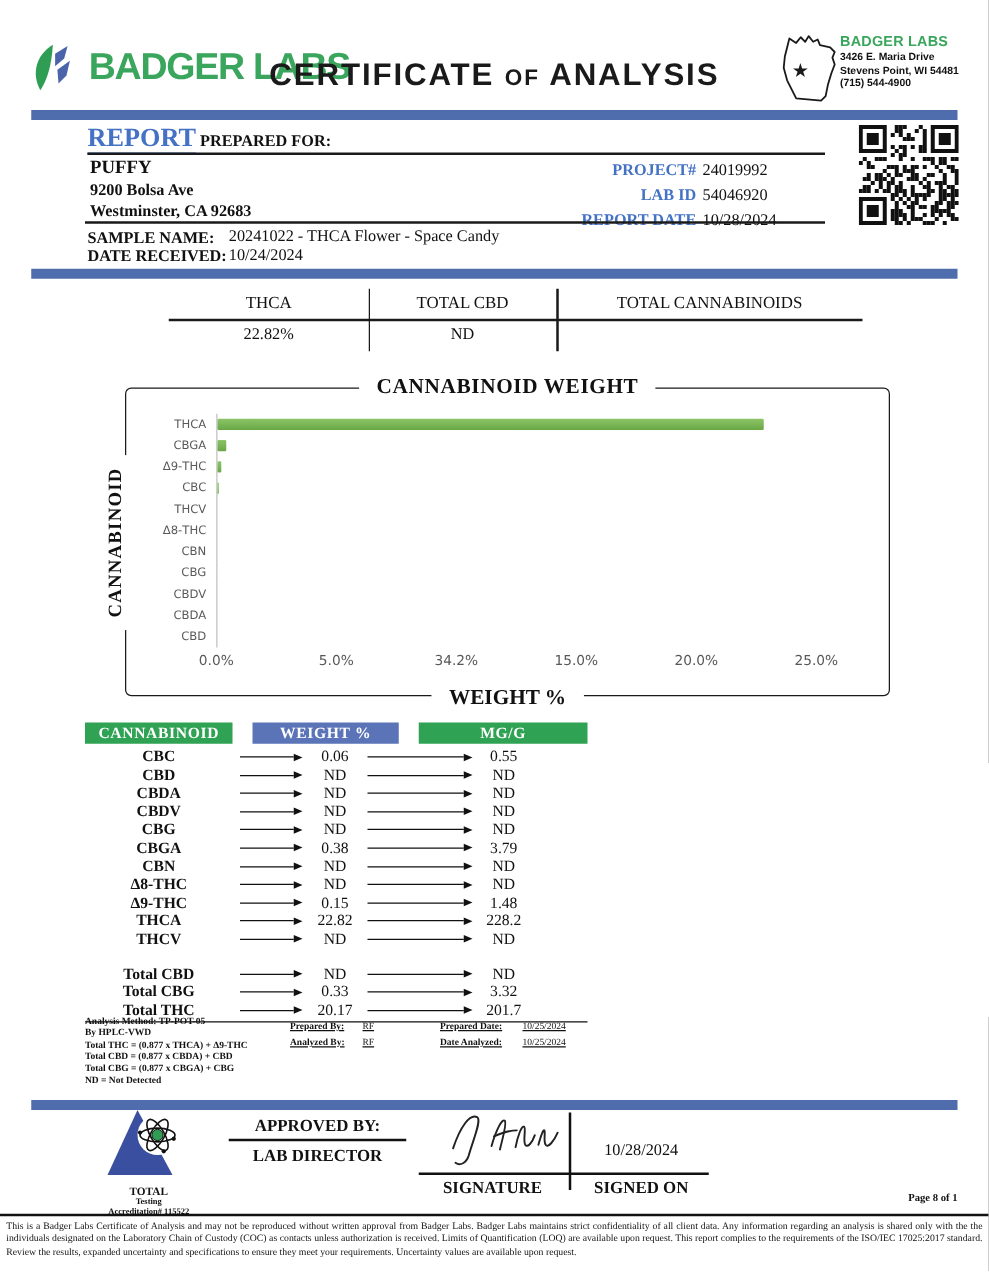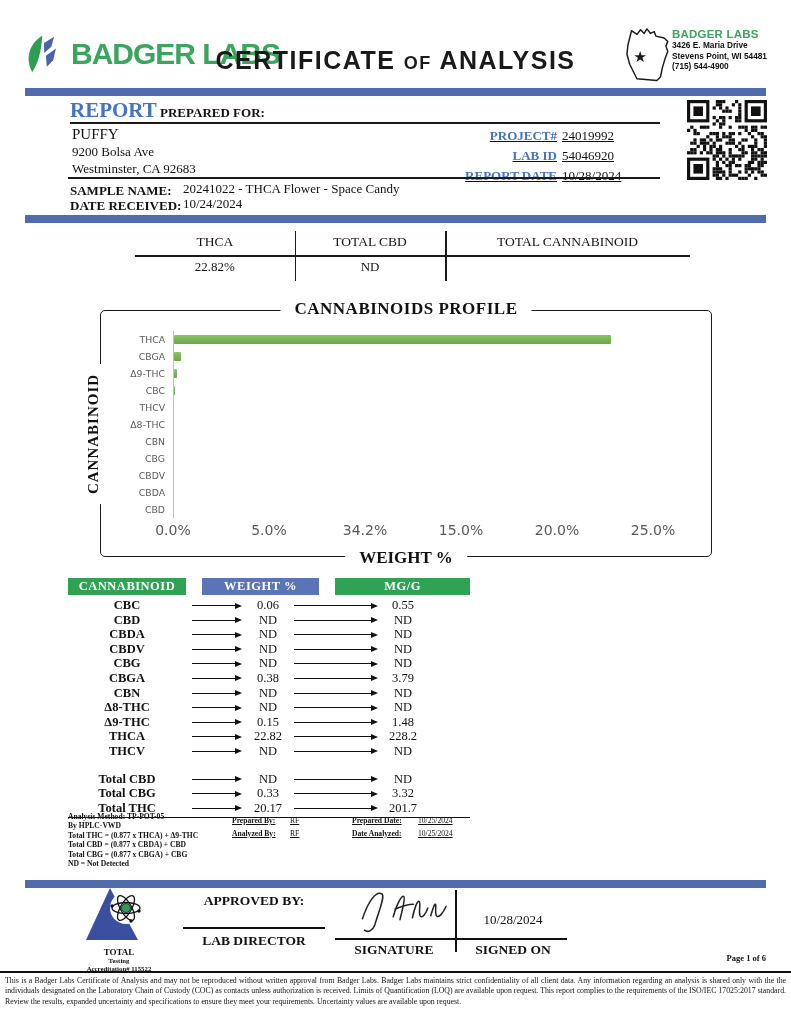--- a/index.html
+++ b/index.html
@@ -16,24 +16,24 @@
              font-weight:bold;font-size:25px;letter-spacing:1.5px;color:#1a1a1a;}
   .coa-title .of{font-size:18px;}
   .lab-block{left:672px;top:28px;width:118px;font-family:"Liberation Sans",sans-serif;}
   .lab-name{color:#3aa55c;font-weight:bold;font-size:11.5px;letter-spacing:0.2px;}
   .lab-line{font-size:8.3px;font-weight:bold;line-height:10.5px;color:#111;}
 
   
   .report-head{left:70px;top:98px;font-size:13px;font-weight:bold;}
   .report-word{color:#4472c4;font-size:21px;border-bottom:2px solid #4472c4;padding-bottom:0px;}
   .hline{position:absolute;background:#1a1a1a;}
-  .client{left:72px;top:126px;font-size:13px;line-height:17px;}
+  .client{left:72px;top:126px;font-size:13px;line-height:17px;font-weight:bold;}
   .client .cname{font-size:15px;}
   .meta{left:435px;top:126px;width:226px;font-size:13px;}
-  .meta-row{display:grid;grid-template-columns:122px 104px;column-gap:5px;line-height:20px;text-decoration:underline;}
+  .meta-row{display:grid;grid-template-columns:122px 104px;column-gap:5px;line-height:20px;}
   .meta-label{color:#4472c4;font-weight:bold;text-align:right;}
   .qr{left:687px;top:100px;}
   .samp-label{font-weight:bold;font-size:13px;}
   .samp-val{font-size:13px;}
 
   
   .summary{left:135px;top:231px;width:555px;height:50px;}
   .sum-row{display:grid;grid-template-columns:28.8% 27.1% 44.1%;text-align:center;}
   .sum-head{font-size:13.5px;height:24px;line-height:22px;}
   .sum-vals{font-size:13px;height:24px;line-height:24px;}
@@ -50,21 +50,21 @@
                 padding:10px 0;font-weight:bold;font-size:15px;letter-spacing:1px;
                 writing-mode:vertical-rl;text-orientation:mixed;transform:translate(0,-50%) rotate(180deg);}
   .chart-plot{margin:20px 58px 0 4px;}
   .bar-row{display:flex;align-items:center;height:17px;}
   .bar-label{width:60px;text-align:right;padding-right:8px;font-family:"DejaVu Sans",sans-serif;
              font-size:9.3px;color:#595959;}
   .bar-track{flex:1;height:17px;border-left:1px solid #c0c0c0;position:relative;}
   .bar{position:absolute;top:4px;height:9px;background:linear-gradient(#8cc468,#69a845);
        border-radius:1px;}
   .chart-ticks{position:relative;margin:4px 58px 0 72px;height:14px;font-family:"DejaVu Sans",sans-serif;
-               font-size:14px;color:#595959;}
+               font-size:11px;color:#595959;}
   .chart-ticks span{position:absolute;transform:translateX(-50%);}
 
   
   .rt{left:68px;top:578px;width:402px;}
   .rt-head{display:grid;grid-template-columns:118px 117px 135px;column-gap:16px;}
   .rt-head div{height:17px;line-height:17px;text-align:center;color:#fff;font-weight:bold;
                font-size:12.5px;letter-spacing:0.5px;}
   .rt-row{display:grid;grid-template-columns:118px 62px 40px 96px 38px;align-items:center;height:14.6px;
           font-size:12.5px;}
   .rt-row .nm{text-align:center;font-weight:bold;}
@@ -80,21 +80,21 @@
   .fn-left{left:68px;top:812px;width:170px;font-size:7.6px;font-weight:bold;line-height:9.4px;}
   .fn-right{left:232px;top:814px;width:260px;font-size:7.6px;text-decoration:underline;}
   .fn-row{display:grid;grid-template-columns:58px 62px 66px auto;line-height:13px;}
   .fn-row b{font-weight:bold;}
 
   
   .pjla{left:73px;top:886px;width:92px;text-align:center;}
   .pjla-t1{font-size:9px;font-weight:bold;margin-top:1px;}
   .pjla-t2{font-size:6.8px;font-weight:bold;line-height:7.5px;}
   .appr{left:183px;top:893px;width:142px;text-align:center;}
-  .appr-label{font-size:13.5px;font-weight:bold;border-bottom:2px solid #111;padding-bottom:18px;}
+  .appr-label{font-size:13.5px;font-weight:bold;border-bottom:2px solid #111;padding-bottom:2px;}
   .appr-name{font-size:15px;font-weight:bold;color:#3fa463;letter-spacing:1px;padding:3px 0 2px;
              border-bottom:2.5px solid #111;}
   .appr-title{font-size:13.5px;font-weight:bold;padding-top:4px;}
   .sig-zone{left:335px;top:886px;width:232px;height:70px;}
   .sig-hline{position:absolute;top:52px;left:0;width:232px;height:2px;background:#111;}
   .sig-vline{position:absolute;top:4px;left:120px;width:2px;height:62px;background:#111;}
   .sig-label{position:absolute;top:56px;left:0;width:118px;text-align:center;font-size:13.5px;font-weight:bold;}
   .signedon-label{position:absolute;top:56px;left:124px;width:108px;text-align:center;font-size:13.5px;font-weight:bold;}
   .signedon-date{position:absolute;top:26px;left:124px;width:108px;text-align:center;font-size:13px;}
   .sig-svg{position:absolute;top:0px;left:14px;}
@@ -391,33 +391,33 @@
     <span class="samp-label">DATE RECEIVED:</span>
   </div>
   <div class="abs samp-val" style="left:183px;top:196px;">10/24/2024</div>
 
   <div class="bluebar" style="top:215px;"></div>
 
   <div class="abs summary">
     <div class="sum-row sum-head" id="sum-head">
         <div>THCA</div>
         <div>TOTAL CBD</div>
-        <div>TOTAL CANNABINOID</div>
+        <div>TOTAL CANNABINOIDS</div>
       </div>
     <div class="sum-line"></div>
     <div class="sum-row sum-vals" id="sum-vals">
         <div>22.82%</div>
         <div>ND</div>
       </div>
     <div class="sum-div" style="left:28.8%;"></div>
     <div class="sum-div" style="left:55.9%;"></div>
   </div>
 
   <div class="abs chart-box">
-    <div class="chart-title">CANNABINOIDS PROFILE</div>
+    <div class="chart-title">CANNABINOID WEIGHT</div>
     <div class="chart-ylabel">CANNABINOID</div>
     <div class="chart-plot" id="chart-plot">
         <div class="bar-row">
           <span class="bar-label">THCA</span>
           <div class="bar-track">
             <div class="bar" style="width: 91.28%;"></div>
           </div>
         </div>
         <div class="bar-row">
           <span class="bar-label">CBGA</span>
@@ -660,18 +660,18 @@
         <path d="M85 31 C87 24 89 18 90 19 C91 20 89 28 91 31 C93 34 98 28 101 21"></path>
       </g>
     </svg>
     <div class="sig-hline"></div>
     <div class="sig-vline"></div>
     <div class="sig-label">SIGNATURE</div>
     <div class="signedon-date">10/28/2024</div>
     <div class="signedon-label">SIGNED ON</div>
   </div>
 
-  <div class="abs page-num">Page 1 of 6</div>
+  <div class="abs page-num">Page 8 of 1</div>
 
   <div class="abs footer-line"></div>
   <div class="abs disclaimer">This is a Badger Labs Certificate of Analysis and may not be reproduced without written approval from Badger Labs. Badger Labs maintains strict confidentiality of all client data. Any information regarding an analysis is shared only with the the individuals designated on the Laboratory Chain of Custody (COC) as contacts unless authorization is received. Limits of Quantification (LOQ) are available upon request. This report complies to the requirements of the ISO/IEC 17025:2017 standard. Review the results, expanded uncertainty and specifications to ensure they meet your requirements. Uncertainty values are available upon request.</div>
 
 </div>
 
 </body></html>

